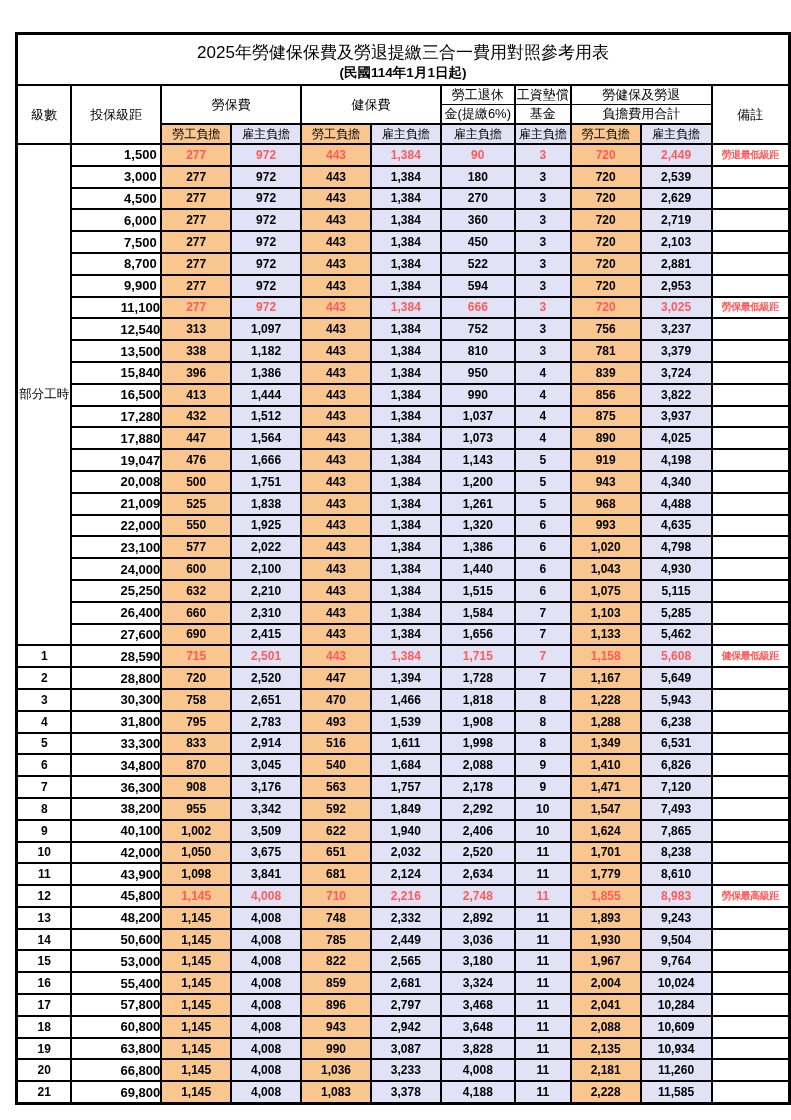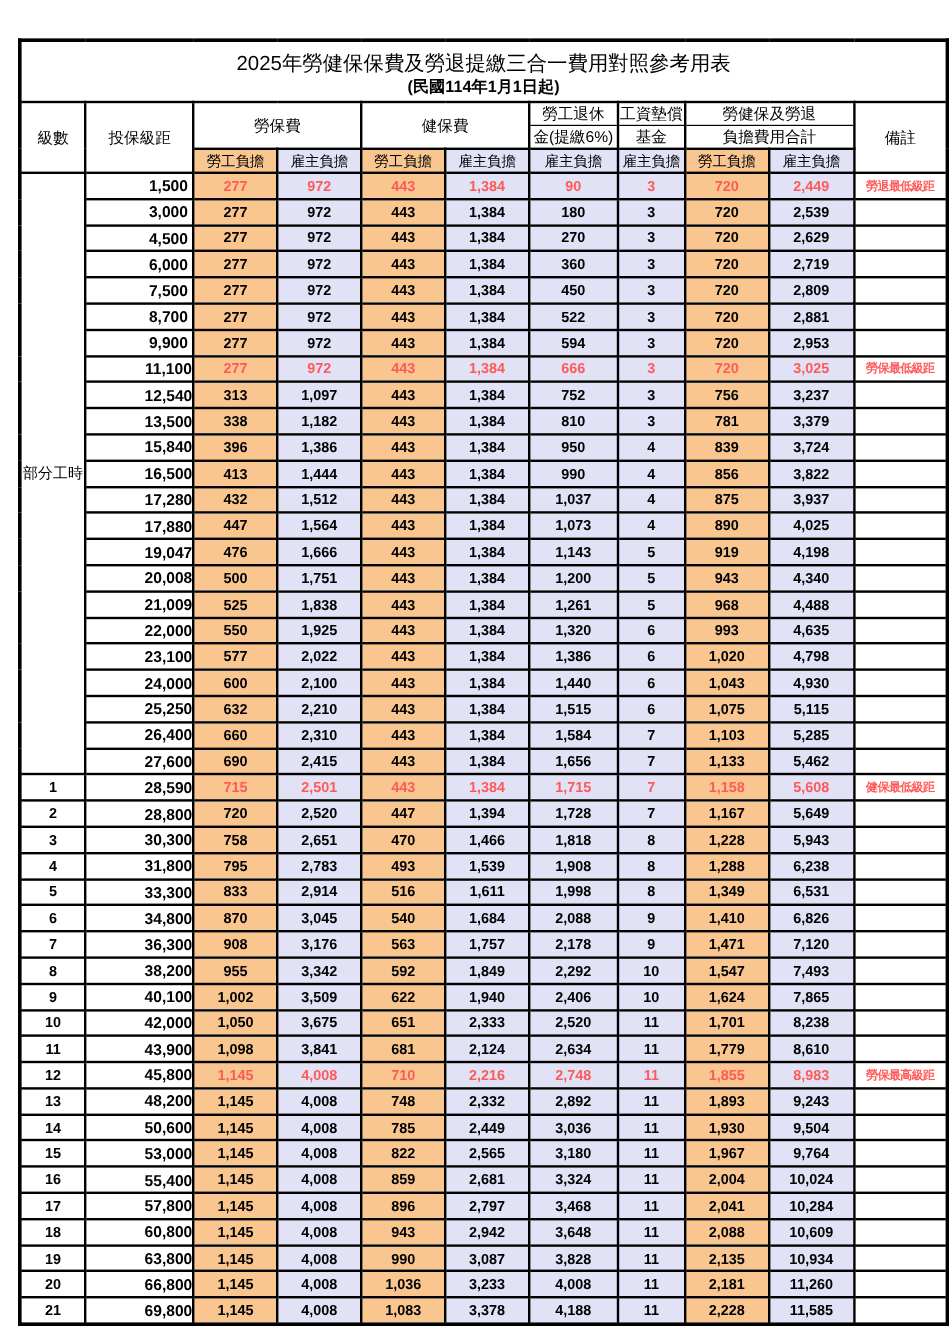--- a/index.html
+++ b/index.html
@@ -146,21 +146,21 @@
         </tr>
         <tr>
           <td class="bracket">7,500</td>
           <td class="emp val">277</td>
           <td class="er val">972</td>
           <td class="emp val">443</td>
           <td class="er val">1,384</td>
           <td class="er val">450</td>
           <td class="er val">3</td>
           <td class="emp val">720</td>
-          <td class="er val">2,809</td>
+          <td class="er val">2,103</td>
           <td class="remark"></td>
         </tr>
         <tr>
           <td class="bracket">8,700</td>
           <td class="emp val">277</td>
           <td class="er val">972</td>
           <td class="emp val">443</td>
           <td class="er val">1,384</td>
           <td class="er val">522</td>
           <td class="er val">3</td>
@@ -488,21 +488,21 @@
           <td class="emp val">1,624</td>
           <td class="er val">7,865</td>
           <td class="remark"></td>
         </tr>
         <tr>
           <td class="level">10</td>
           <td class="bracket">42,000</td>
           <td class="emp val">1,050</td>
           <td class="er val">3,675</td>
           <td class="emp val">651</td>
-          <td class="er val">2,333</td>
+          <td class="er val">2,032</td>
           <td class="er val">2,520</td>
           <td class="er val">11</td>
           <td class="emp val">1,701</td>
           <td class="er val">8,238</td>
           <td class="remark"></td>
         </tr>
         <tr>
           <td class="level">11</td>
           <td class="bracket">43,900</td>
           <td class="emp val">1,098</td>

